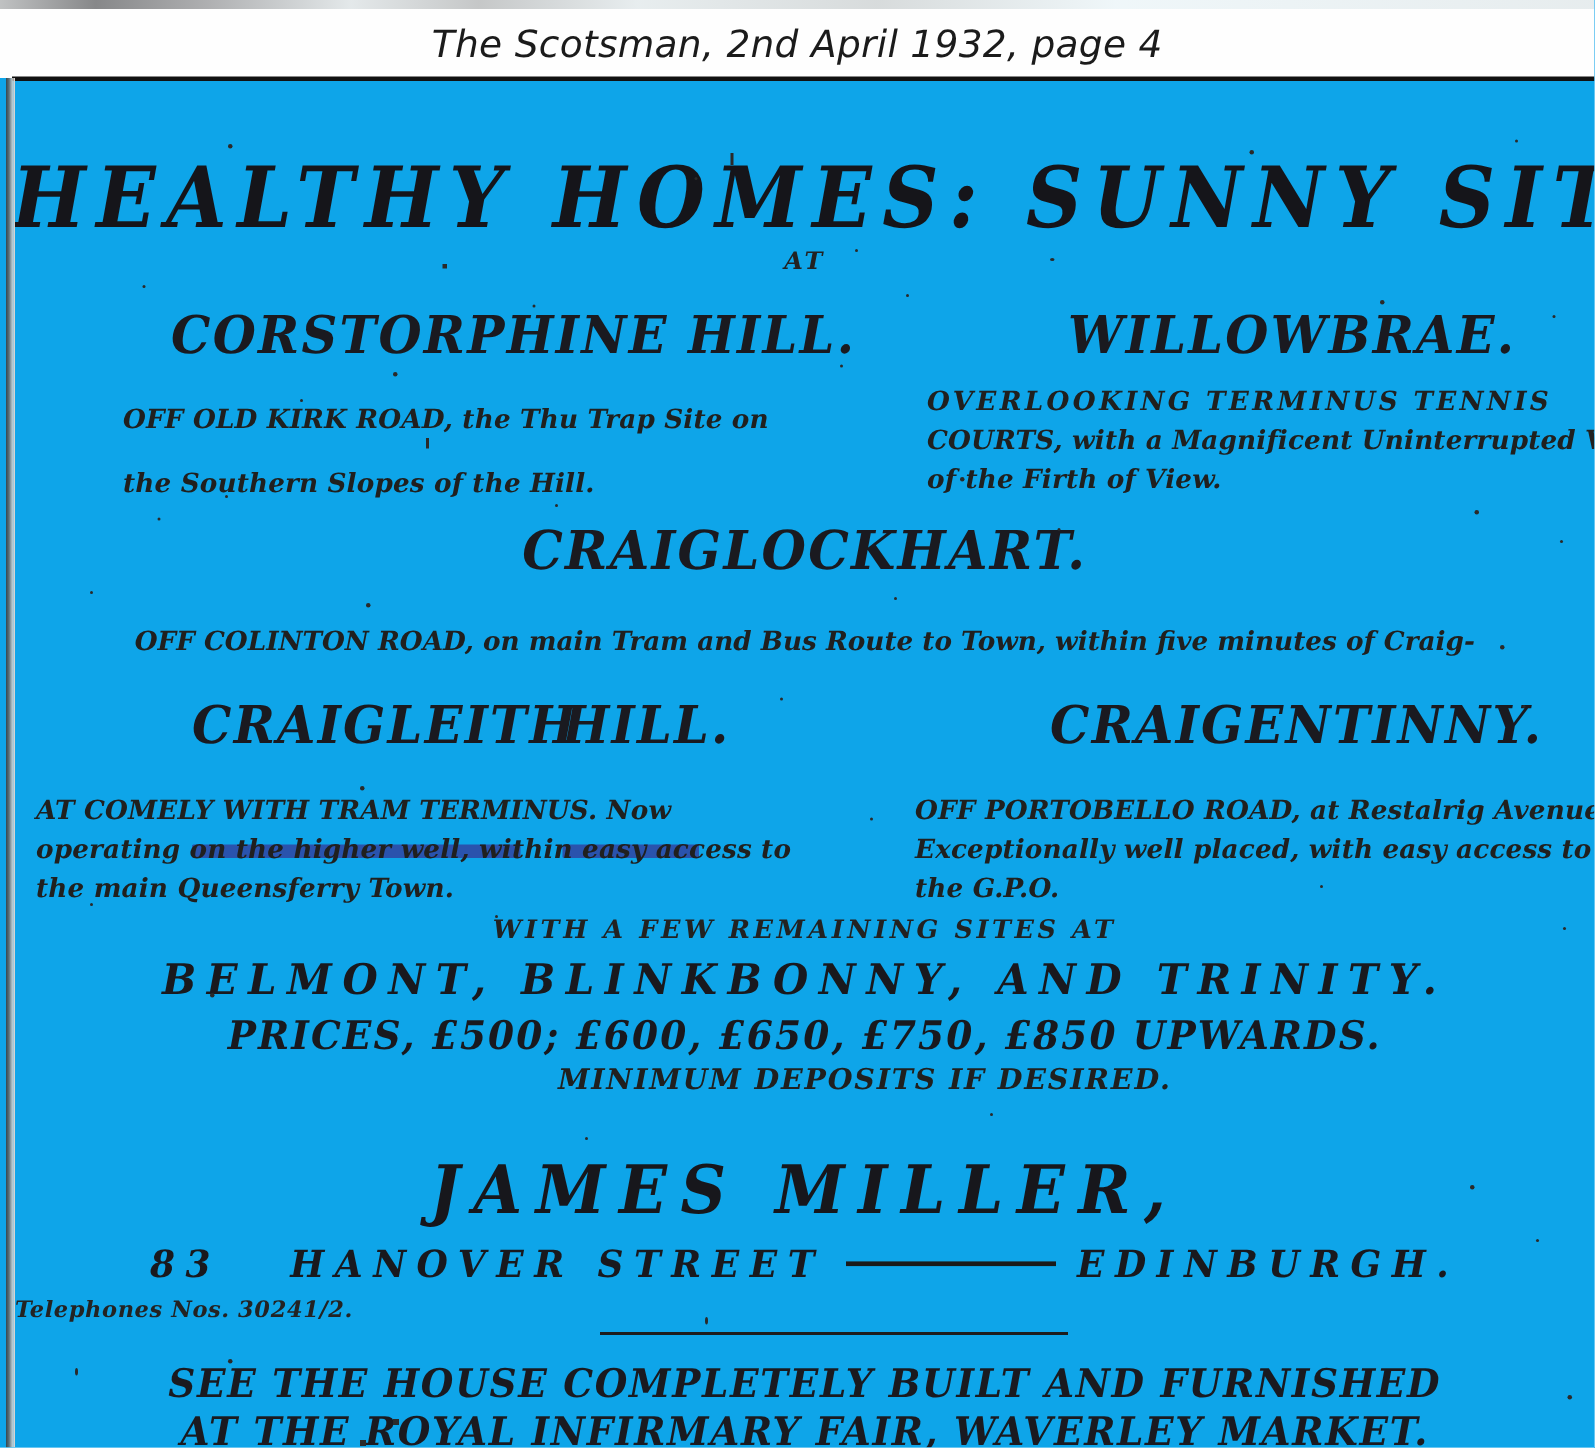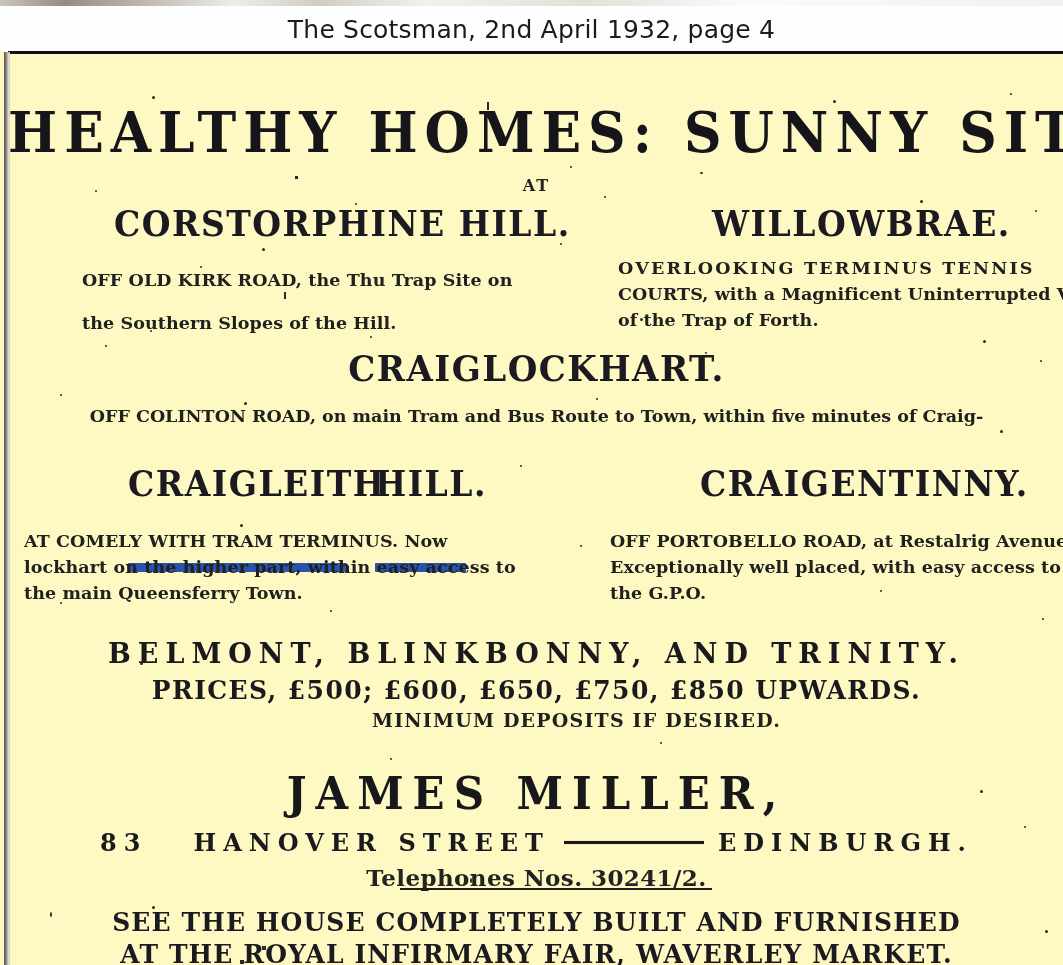--- a/index.html
+++ b/index.html
@@ -3,21 +3,21 @@
 <meta charset="utf-8">
 <style>
   html,body{margin:0;padding:0;}
   body{
     width:1063px;height:965px;
     background:#ffffff;
     font-family:"Liberation Serif",serif;
     overflow:hidden;
     position:relative;
   }
-  .page{position:relative;width:1063px;height:965px;background:#fef9c3;overflow:hidden;}
+  .page{position:relative;width:1063px;height:965px;background:#0ea5e9;overflow:hidden;font-style:italic;}
 
   
   .scan-top-smudge{
     position:absolute;left:0;top:0;width:1063px;height:6px;
     background:linear-gradient(90deg,#c9c3c0 0%,#8d8684 6%,#b7b0ae 13%,#efecea 22%,#cfc9c6 30%,#f3f1ef 40%,#e2dedb 55%,#fbfbfa 70%,#f2f0ee 100%);
     opacity:.95;
   }
   .header-band{
     position:absolute;left:0;top:6px;width:1063px;height:46px;
     background:#fefefe;
@@ -48,21 +48,21 @@
     font-family:"DejaVu Serif",serif;
     font-weight:700;
     font-size:52px;
     letter-spacing:7px;
     color:#15151a;
     white-space:nowrap;
     text-indent:-2px;
     transform:scaleY(1.08);
   }
   .at-word{
-    position:absolute;left:0;top:120px;width:1053px;text-align:center;
+    position:absolute;left:0;top:108px;width:1053px;text-align:center;
     font-family:"DejaVu Serif",serif;font-weight:700;font-size:16px;letter-spacing:2px;color:#222;
   }
 
   .col-left{position:absolute;left:52px;top:0;width:470px;}
   .col-right{position:absolute;left:600px;top:0;width:470px;}
 
   .place-head{
     font-family:"DejaVu Serif",serif;font-weight:700;
     font-size:33px;letter-spacing:1.5px;color:#1a1a20;
     white-space:nowrap;transform:scaleY(1.05);
@@ -75,21 +75,21 @@
   }
 
   .wide-head{
     position:absolute;left:0;width:1053px;text-align:center;
     font-family:"DejaVu Serif",serif;font-weight:700;
     font-size:34px;letter-spacing:1.5px;color:#1a1a20;transform:scaleY(1.05);
   }
   .wide-line{
     position:absolute;left:0;width:1053px;text-align:center;
     font-family:"DejaVu Serif",serif;font-weight:700;
-    font-size:17.5px;color:#20201f;line-height:25px;white-space:nowrap;
+    font-size:17.5px;color:#20201f;line-height:25px;white-space:nowrap;margin-top:12px;
   }
 
   
   .blue-ul{position:absolute;height:9px;background:#2a53ad;border-radius:1px;}
   .blue-ul.b1{left:118px;top:507px;width:219px;}
   .blue-ul.b2{left:365px;top:507px;width:91px;}
 
   .towns{
     position:absolute;left:0;width:1053px;text-align:center;
     font-family:"DejaVu Serif",serif;font-weight:700;
@@ -117,23 +117,23 @@
     font-size:42px;letter-spacing:9px;color:#17171c;white-space:nowrap;transform:scaleY(1.06);
   }
   .addr-row{
     position:absolute;left:0;width:1053px;
     display:flex;align-items:center;justify-content:center;gap:0;
     font-family:"DejaVu Serif",serif;font-weight:700;
     font-size:24px;letter-spacing:7px;color:#19191e;white-space:nowrap;transform:scaleY(1.04);
   }
   .addr-rule{display:inline-block;width:140px;height:3px;background:#1a1a1a;margin:0 14px;}
   .phone{
-    position:absolute;left:0;width:1053px;text-align:center;
-    font-family:"DejaVu Serif",serif;font-weight:700;
-    font-size:23px;letter-spacing:.4px;color:#232323;white-space:nowrap;
+    position:absolute;left:0;width:1053px;
+    font-family:"DejaVu Serif",serif;font-weight:700;
+    font-size:15px;letter-spacing:.4px;color:#232323;white-space:nowrap;
   }
   .divider-rule{
     position:absolute;left:390px;top:832px;width:312px;height:2px;background:#1d1d1d;
   }
   .footer-line{
     position:absolute;left:0;width:1053px;text-align:center;
     font-family:"DejaVu Serif",serif;font-weight:700;
     font-size:25px;letter-spacing:1.1px;color:#1a1a20;white-space:nowrap;transform:scaleY(1.05);
   }
 
@@ -164,43 +164,44 @@
     <div class="col-left">
       <div class="place-head" style="position:absolute;left:52px;top:148px;">CORSTORPHINE HILL.</div>
       <div class="body-line" style="position:absolute;left:20px;top:212px;">OFF OLD KIRK ROAD, the Thu Trap Site on</div>
       <div class="body-line" style="position:absolute;left:20px;top:255px;">the Southern Slopes of the Hill.</div>
     </div>
 
     <div class="col-right">
       <div class="place-head" style="position:absolute;left:102px;top:148px;">WILLOWBRAE.</div>
       <div class="body-line caps" style="position:absolute;left:8px;top:200px;letter-spacing:2.2px;">OVERLOOKING TERMINUS TENNIS</div>
       <div class="body-line" style="position:absolute;left:8px;top:226px;">COURTS, with a Magnificent Uninterrupted View</div>
-      <div class="body-line" style="position:absolute;left:8px;top:252px;">of the Trap of Forth.</div>
+      <div class="body-line" style="position:absolute;left:8px;top:252px;">of the Firth of View.</div>
     </div>
 
     <div class="wide-head" style="top:292px;">CRAIGLOCKHART.</div>
     <div class="wide-line" style="top:348px;">OFF COLINTON ROAD, on main Tram and Bus Route to Town, within five minutes of Craig-</div>
 
     <div>
       <div class="place-head" style="position:absolute;left:118px;top:408px;">CRAIGLEITH</div>
       <div class="place-head" style="position:absolute;left:365px;top:408px;">HILL.</div>
       <div class="blue-ul b1"></div>
       <div class="blue-ul b2"></div>
       <div class="body-line" style="position:absolute;left:14px;top:473px;">AT COMELY WITH TRAM TERMINUS.   Now</div>
-      <div class="body-line" style="position:absolute;left:14px;top:499px;">lockhart on the higher part, within easy access to</div>
+      <div class="body-line" style="position:absolute;left:14px;top:499px;">operating on the higher well, within easy access to</div>
       <div class="body-line" style="position:absolute;left:14px;top:525px;">the main Queensferry Town.</div>
     </div>
 
     <div>
       <div class="place-head" style="position:absolute;left:690px;top:408px;">CRAIGENTINNY.</div>
       <div class="body-line" style="position:absolute;left:600px;top:473px;">OFF PORTOBELLO ROAD, at Restalrig Avenue.</div>
       <div class="body-line" style="position:absolute;left:600px;top:499px;">Exceptionally well placed, with easy access to</div>
       <div class="body-line" style="position:absolute;left:600px;top:525px;">the G.P.O.</div>
     </div>
 
+    <div class="smallcaps-line" style="top:554px;">WITH  A  FEW  REMAINING  SITES  AT</div>
     <div class="towns" style="top:582px;">BELMONT,  BLINKBONNY,  AND  TRINITY.</div>
     <div class="prices" style="top:620px;">PRICES,  £500;  £600,  £650,  £750,  £850  UPWARDS.</div>
     <div class="deposits" style="top:653px;">MINIMUM  DEPOSITS  IF  DESIRED.</div>
 
     <div class="firm" style="top:713px;">JAMES   MILLER,</div>
     <div class="addr-row" style="top:772px;">
       <span style="margin-right:46px;">83</span>
       <span>HANOVER  STREET</span>
       <span class="addr-rule"></span>
       <span>EDINBURGH.</span>

